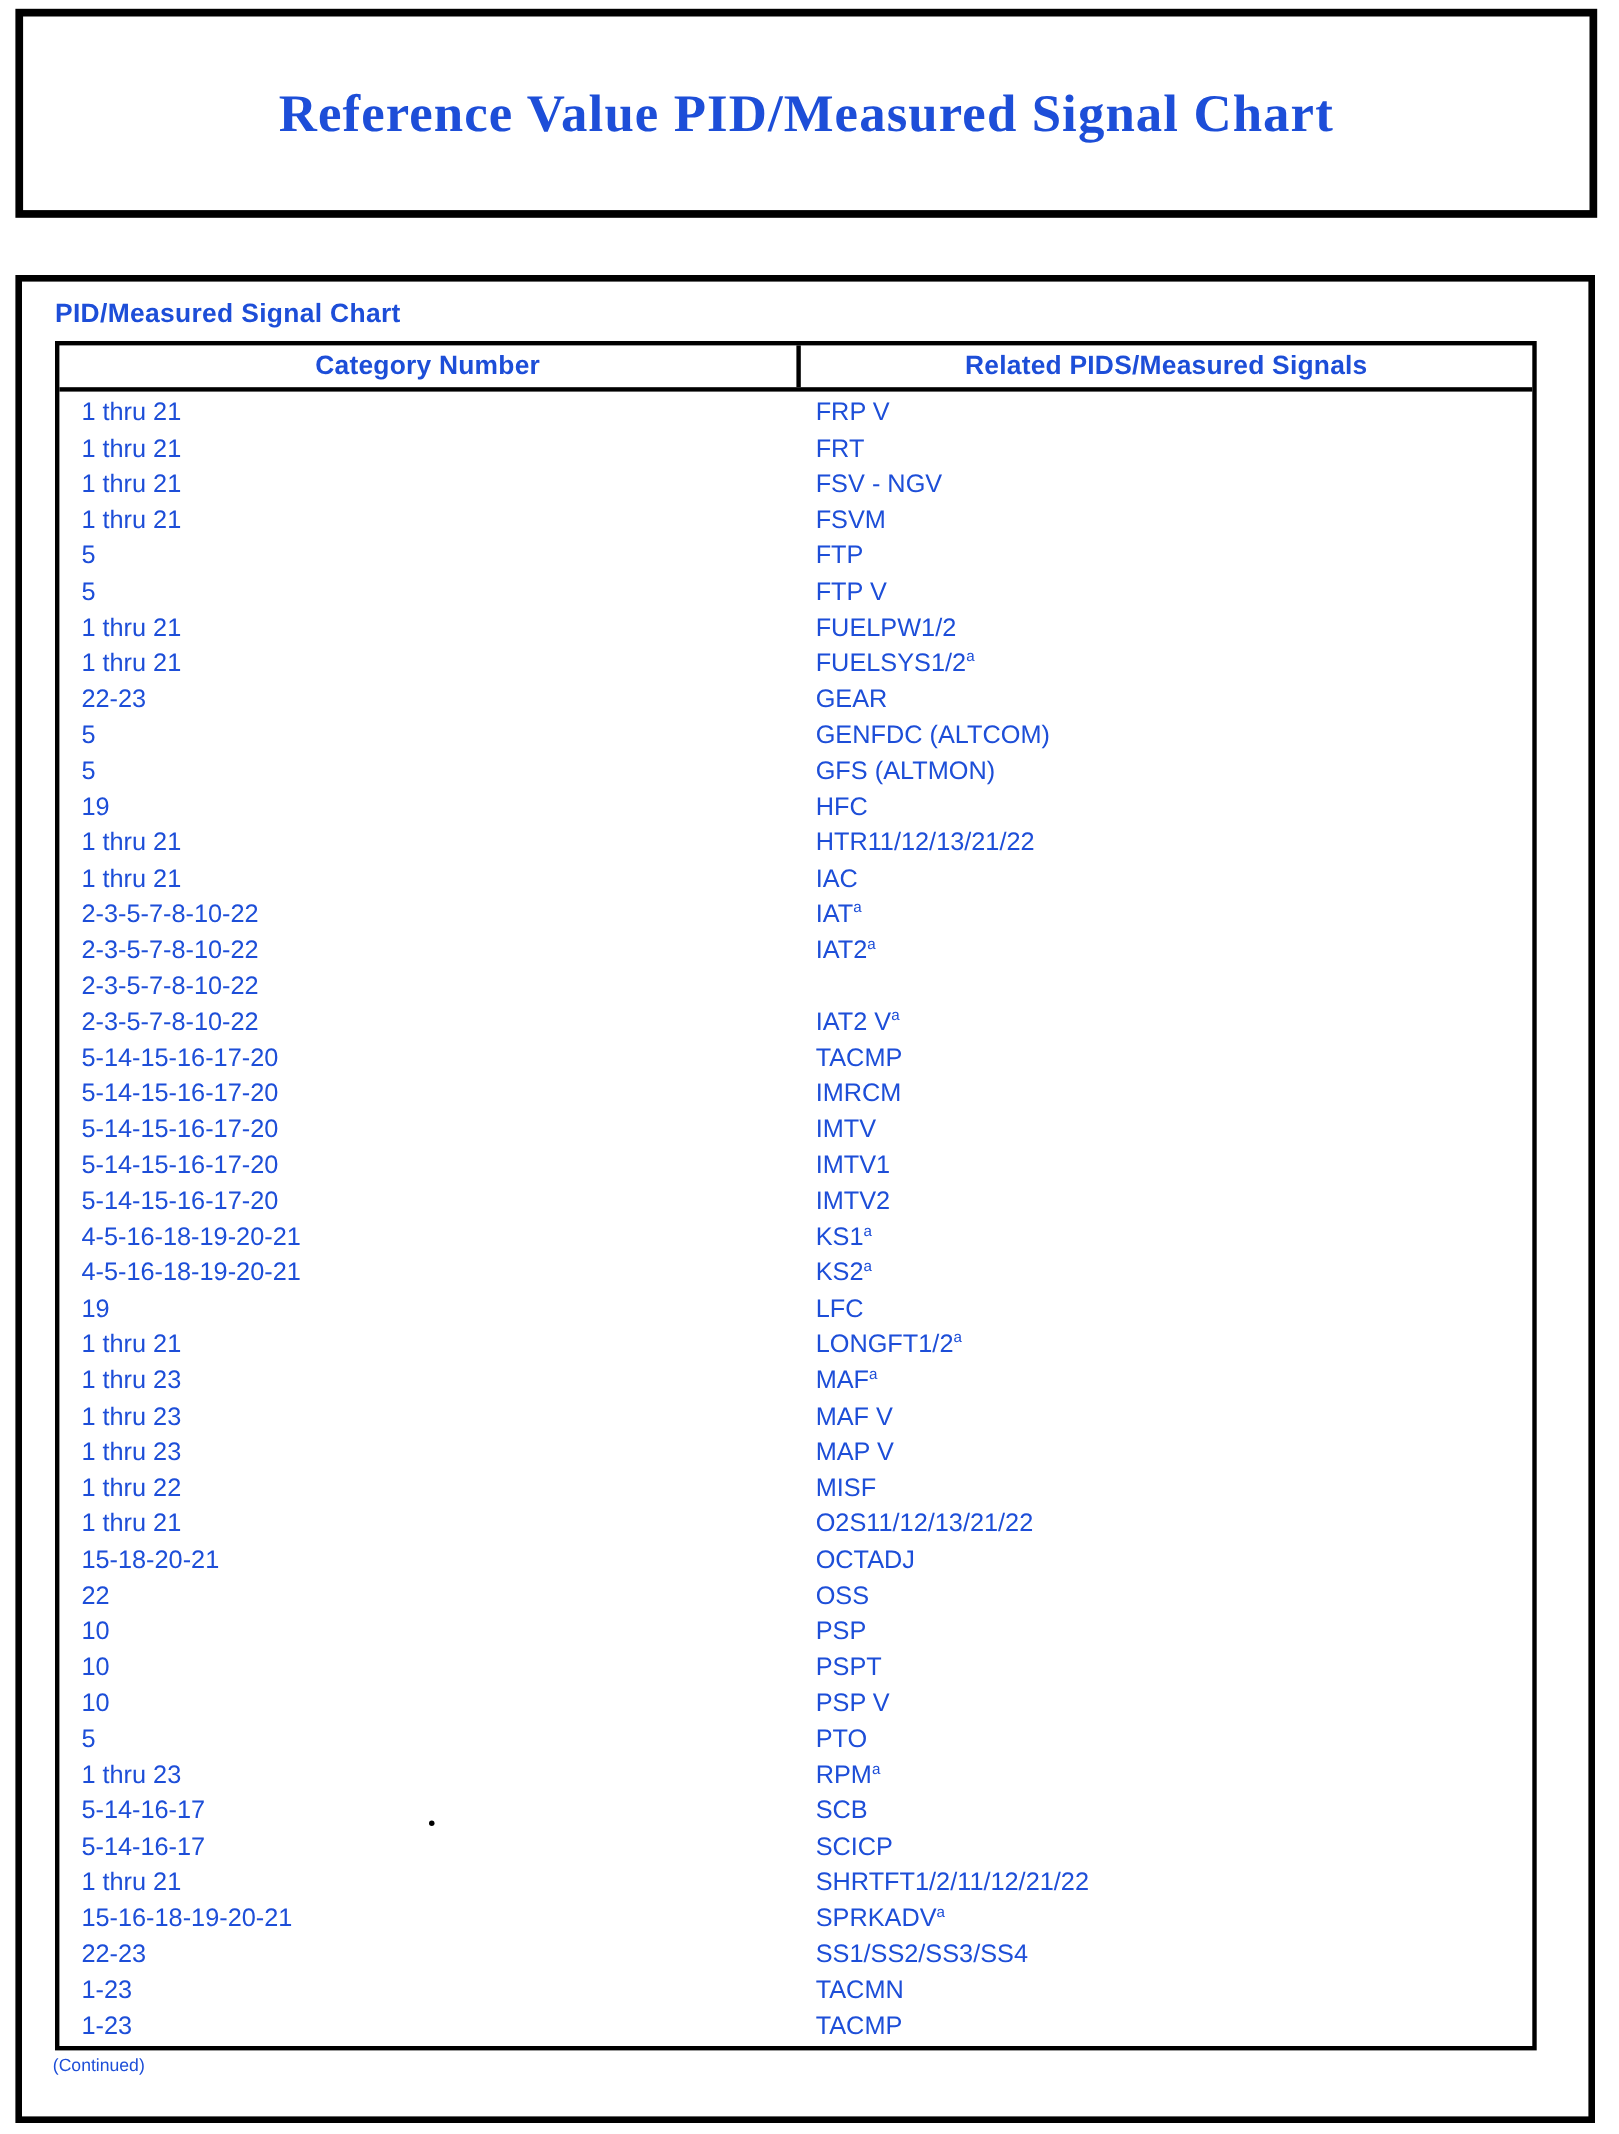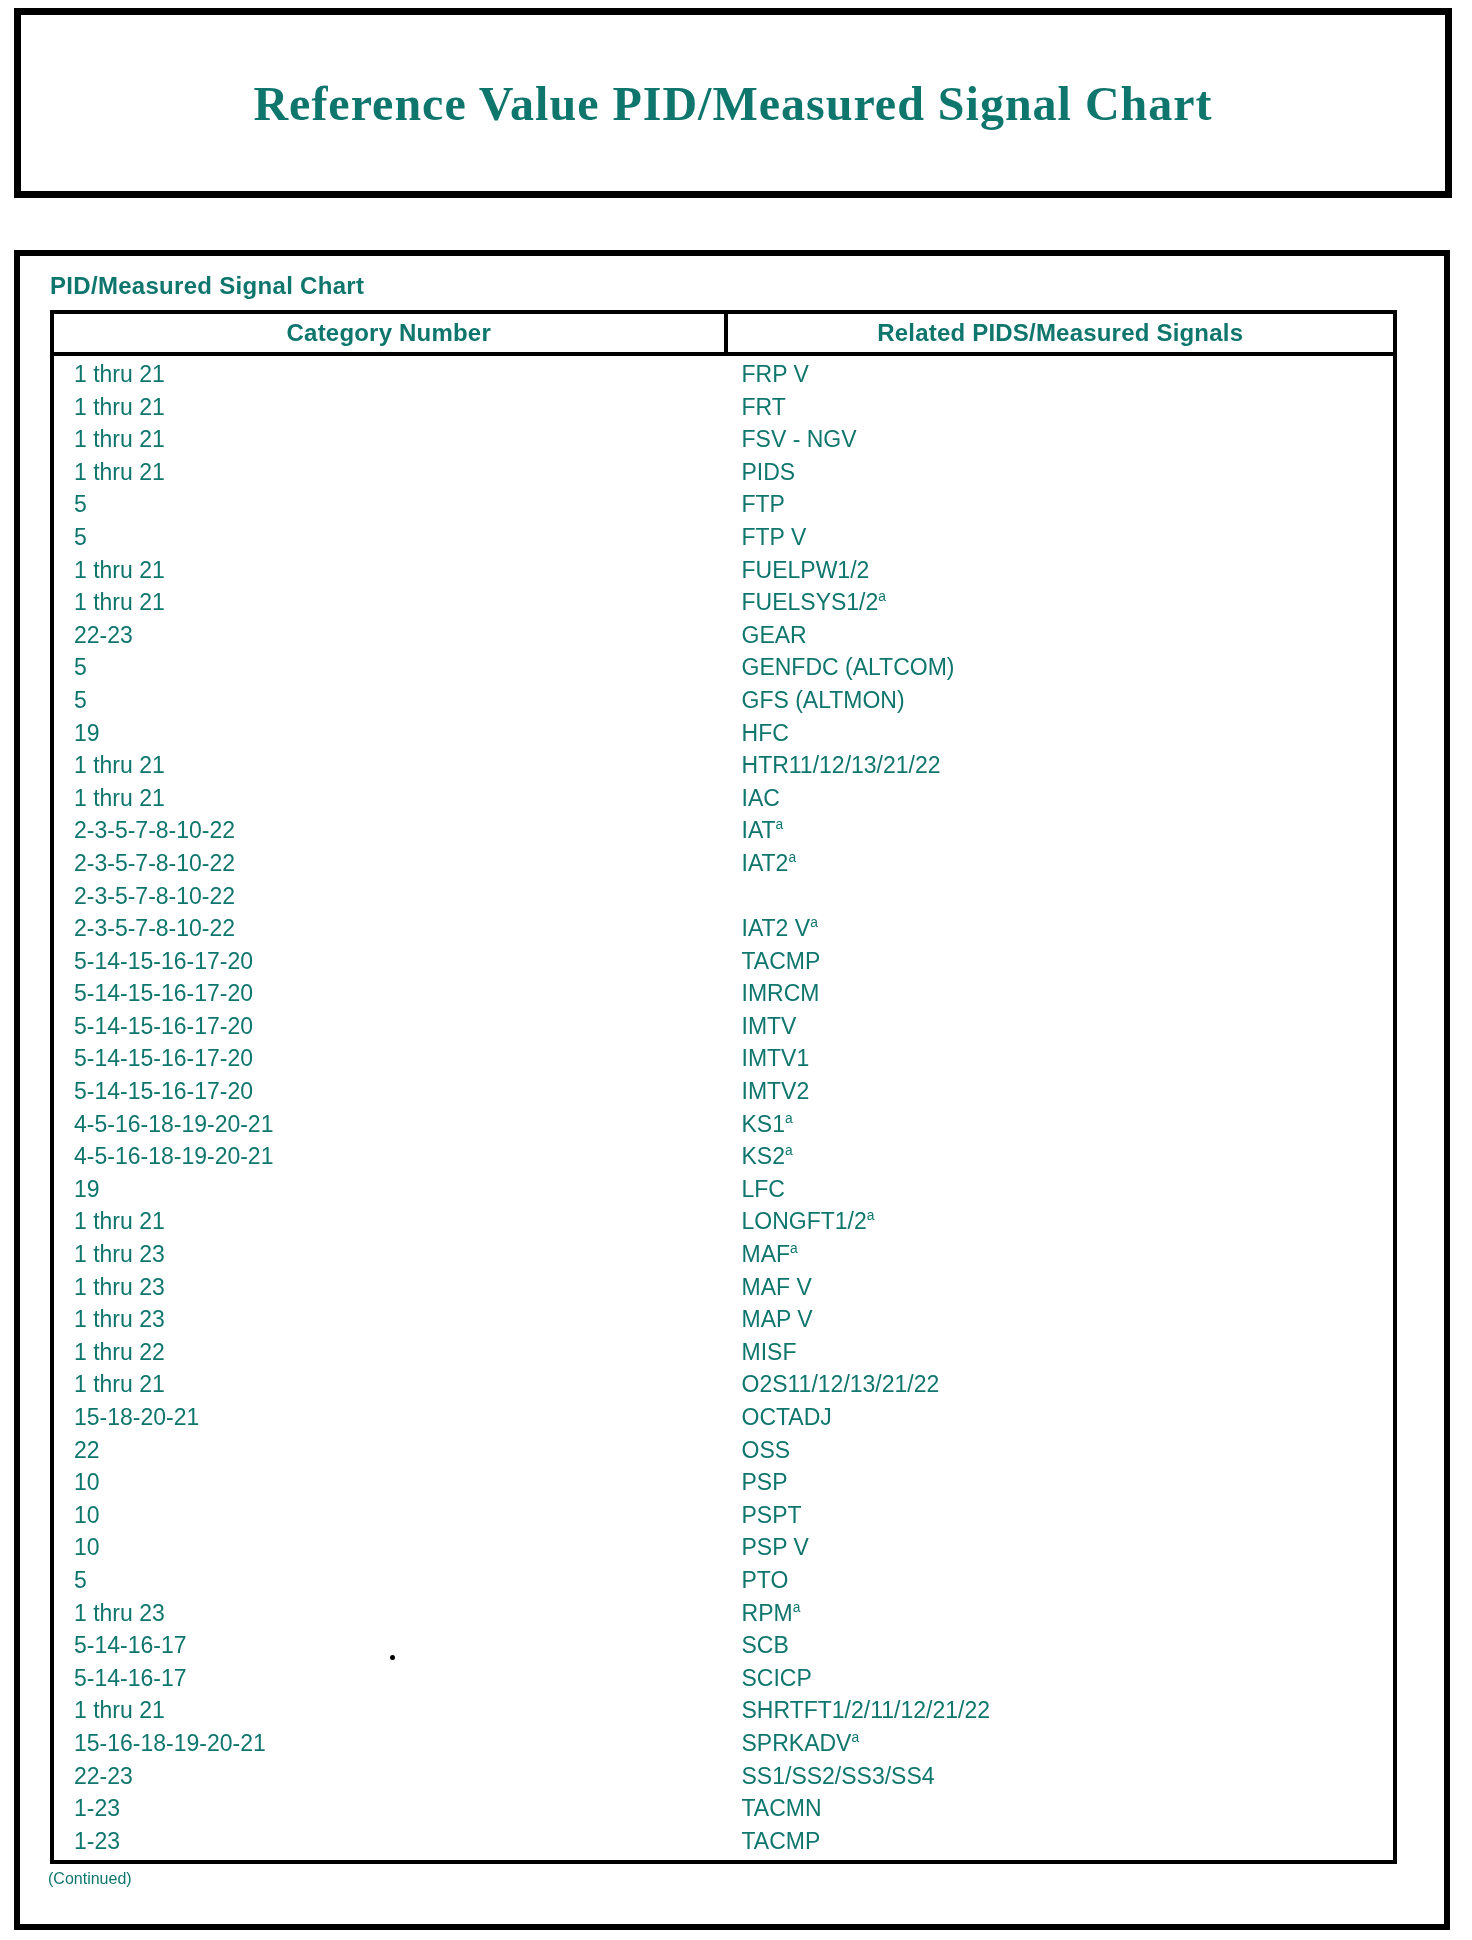--- a/index.html
+++ b/index.html
@@ -6,21 +6,21 @@
     margin: 0;
     padding: 0;
     background: #ffffff;
   }
   .page {
     position: relative;
     width: 1472px;
     height: 1940px;
     background: #ffffff;
     font-family: "Liberation Sans", sans-serif;
-    color: #0f766e;
+    color: #1d4ed8;
     overflow: hidden;
   }
   .title-box {
     position: absolute;
     left: 14px;
     top: 8px;
     width: 1424px;
     height: 176px;
     border: 7px solid #000000;
     display: flex;
@@ -133,21 +133,21 @@
           <div class="tr">
             <div class="td td-cat">1 thru 21</div>
             <div class="td td-sig">FRT</div>
           </div>
           <div class="tr">
             <div class="td td-cat">1 thru 21</div>
             <div class="td td-sig">FSV - NGV</div>
           </div>
           <div class="tr">
             <div class="td td-cat">1 thru 21</div>
-            <div class="td td-sig">PIDS</div>
+            <div class="td td-sig">FSVM</div>
           </div>
           <div class="tr">
             <div class="td td-cat">5</div>
             <div class="td td-sig">FTP</div>
           </div>
           <div class="tr">
             <div class="td td-cat">5</div>
             <div class="td td-sig">FTP V</div>
           </div>
           <div class="tr">

